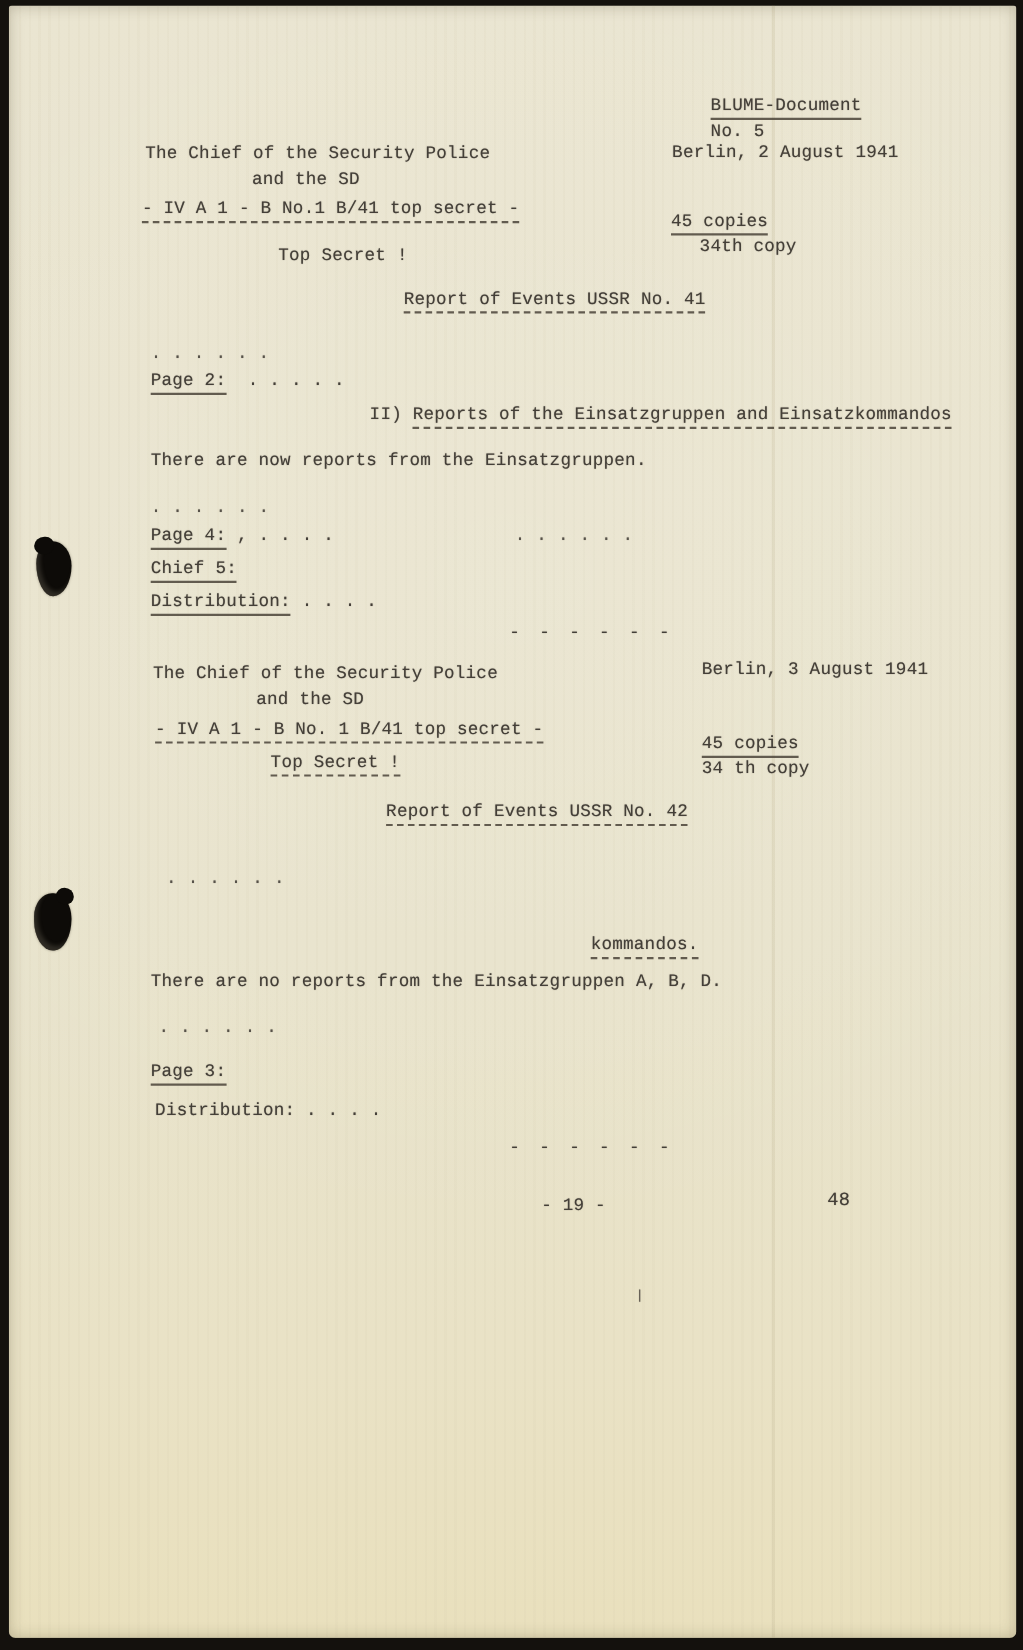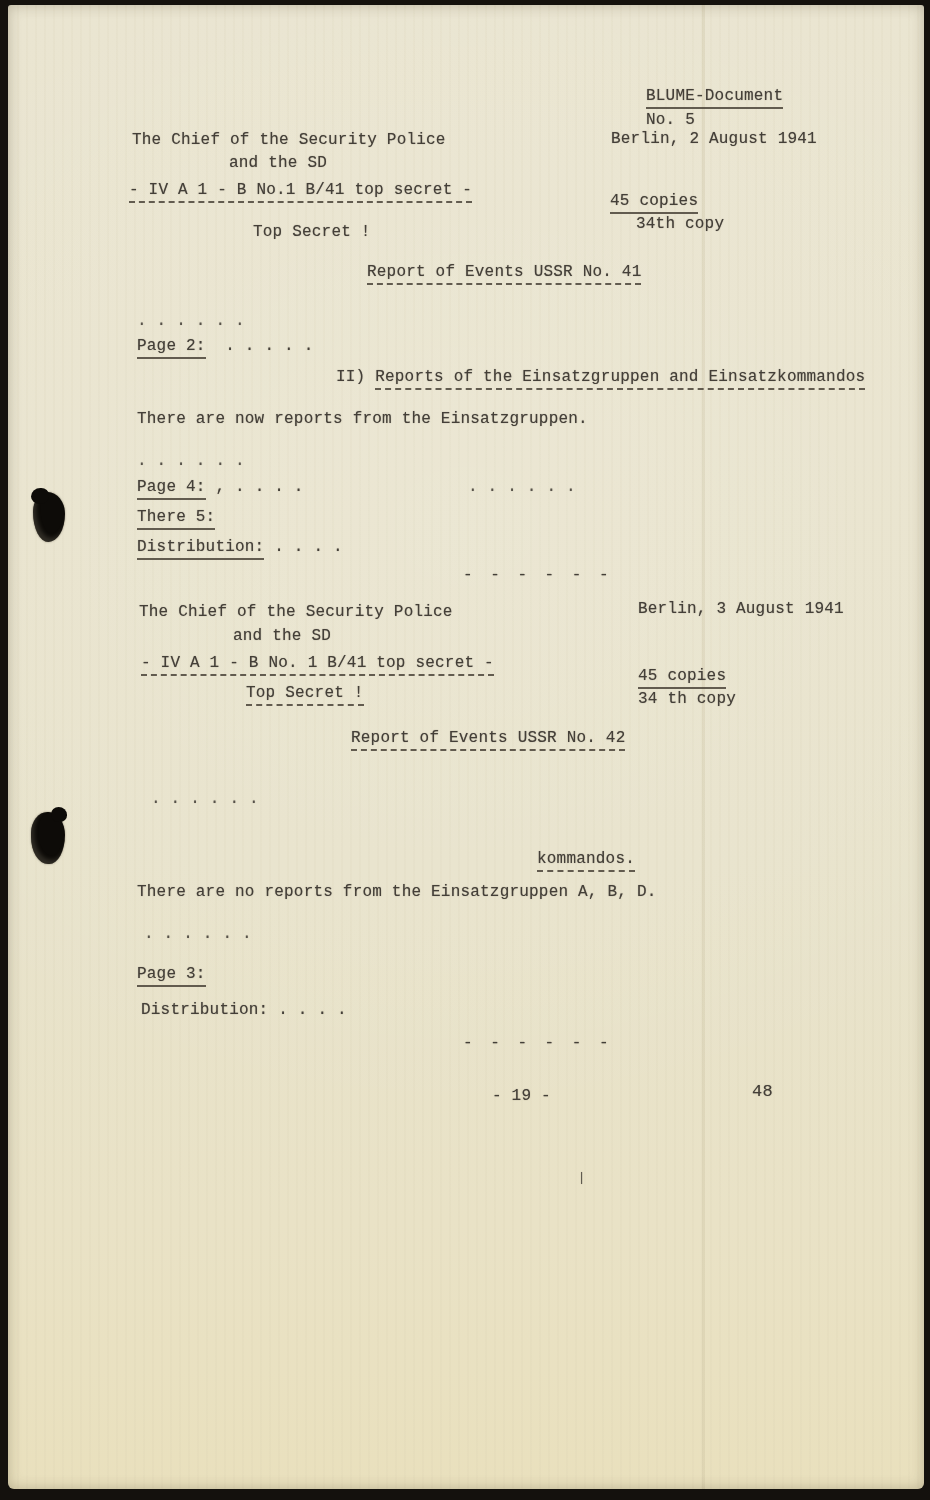--- a/index.html
+++ b/index.html
@@ -65,21 +65,21 @@
 
   <div class="line" style="left:367px;top:262px;"><span class="ul-dash">Report of Events USSR No. 41</span></div>
 
   <div class="line faded" style="left:137px;top:311px;">. . . . . .</div>
   <div class="line" style="left:137px;top:336px;"><span class="ul-solid">Page 2:</span><span>  </span><span>. . . . .</span></div>
   <div class="line" style="left:320px;top:367px;margin-left:16px;"><span>II) </span><span class="ul-dash">Reports of the Einsatzgruppen and Einsatzkommandos</span></div>
   <div class="line" style="left:137px;top:409px;">There are now reports from the Einsatzgruppen.</div>
   <div class="line faded" style="left:137px;top:451px;">. . . . . .</div>
   <div class="line" style="left:137px;top:477px;text-align:right;"><span class="ul-solid">Page 4:</span><span> </span><span>, . . . .</span></div>
   <div class="line faded" style="left:468px;top:477px;">. . . . . .</div>
-  <div class="line" style="left:137px;top:507px;"><span class="ul-solid">There 5:</span></div>
+  <div class="line" style="left:137px;top:507px;"><span class="ul-solid">Chief 5:</span></div>
   <div class="line" style="left:137px;top:537px;"><span class="ul-solid">Distribution:</span><span> </span><span>. . . .</span></div>
   <div class="line" style="left:463px;top:565px;letter-spacing:4px;">- - - - - -</div>
 
   <div class="line" style="left:139px;top:602px;">The Chief of the Security Police</div>
   <div class="line" style="left:638px;top:599px;">Berlin, 3 August 1941</div>
   <div class="line" style="left:233px;top:626px;">and the SD</div>
   <div class="line" style="left:141px;top:653px;"><span class="ul-dash">- IV A 1 - B No. 1 B/41 top secret -</span></div>
   <div class="line" style="left:638px;top:666px;"><span class="ul-solid">45 copies</span></div>
   <div class="line" style="left:638px;top:689px;">34 th copy</div>
   <div class="line" style="left:246px;top:683px;"><span class="ul-dash">Top Secret !</span></div>

